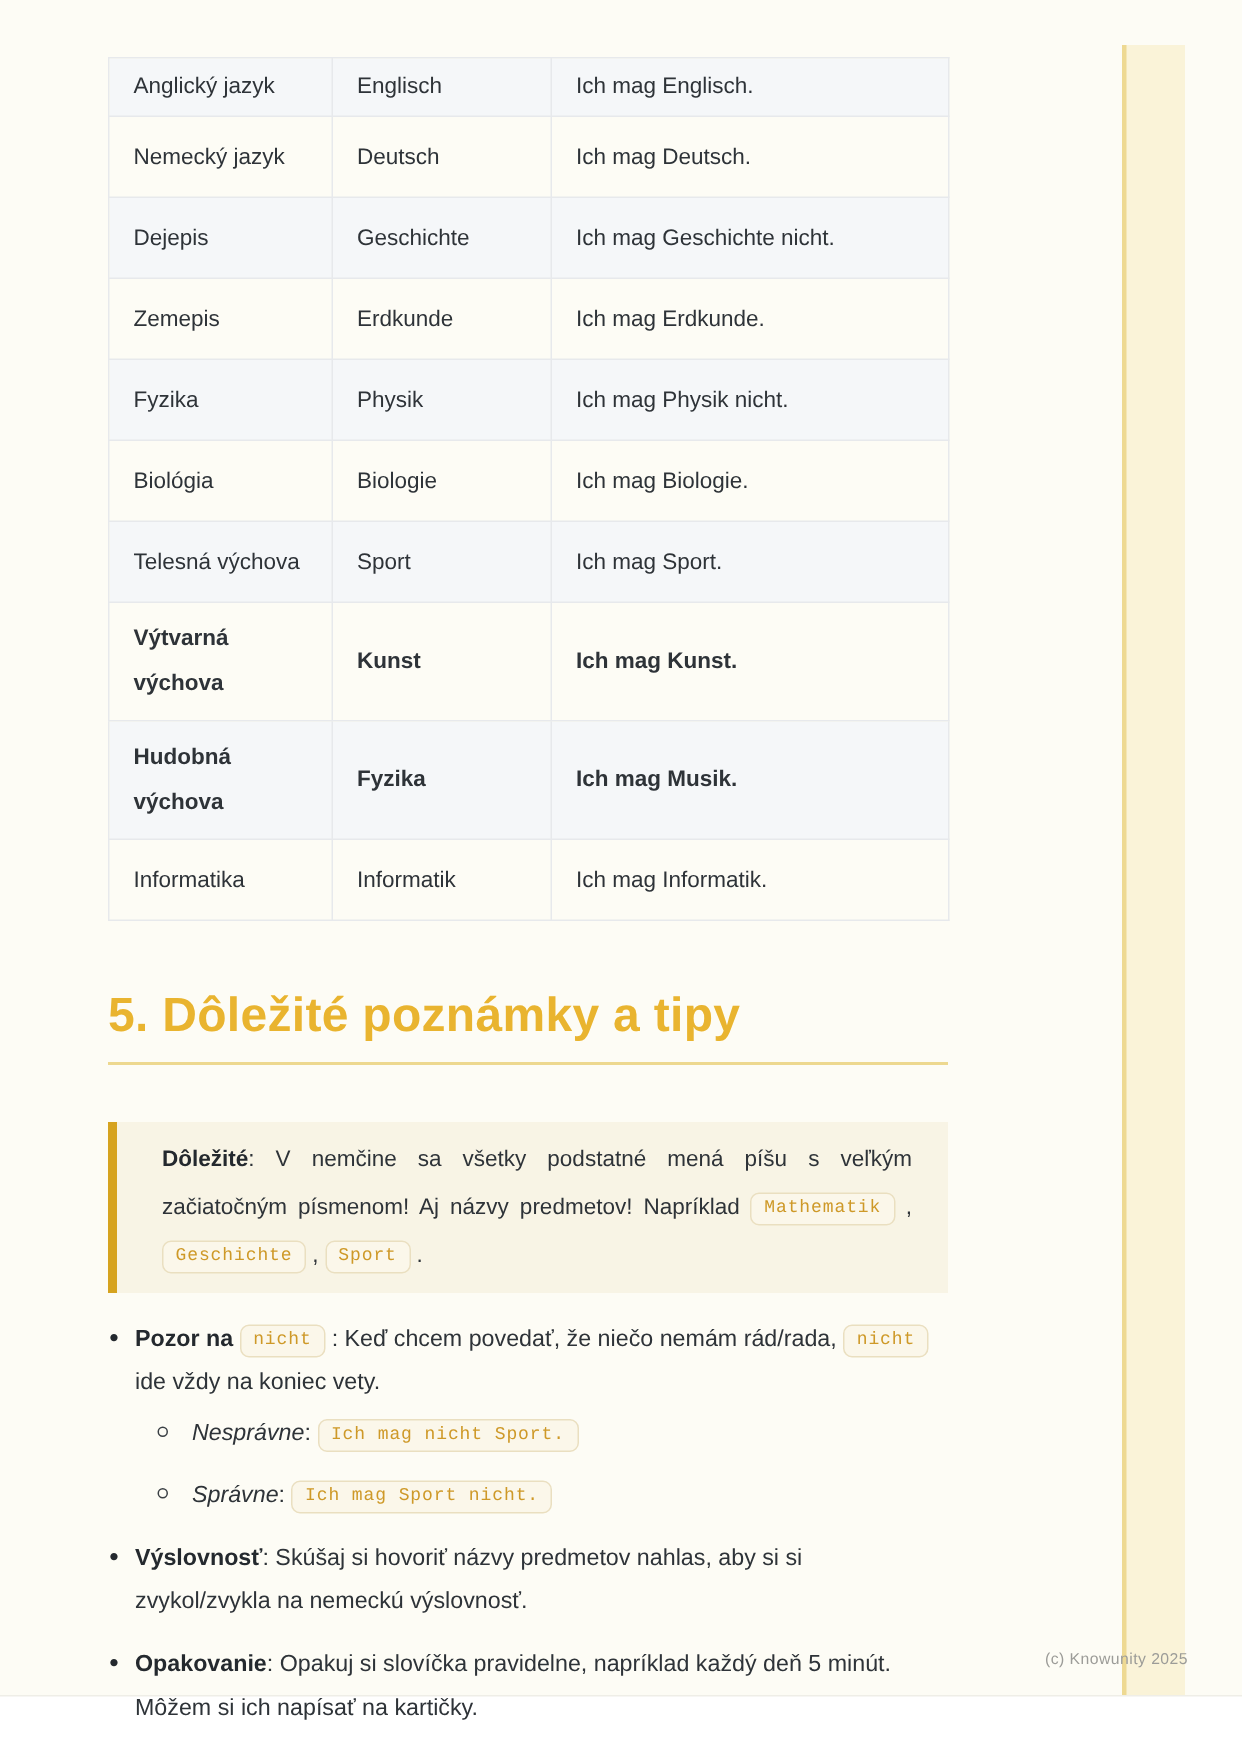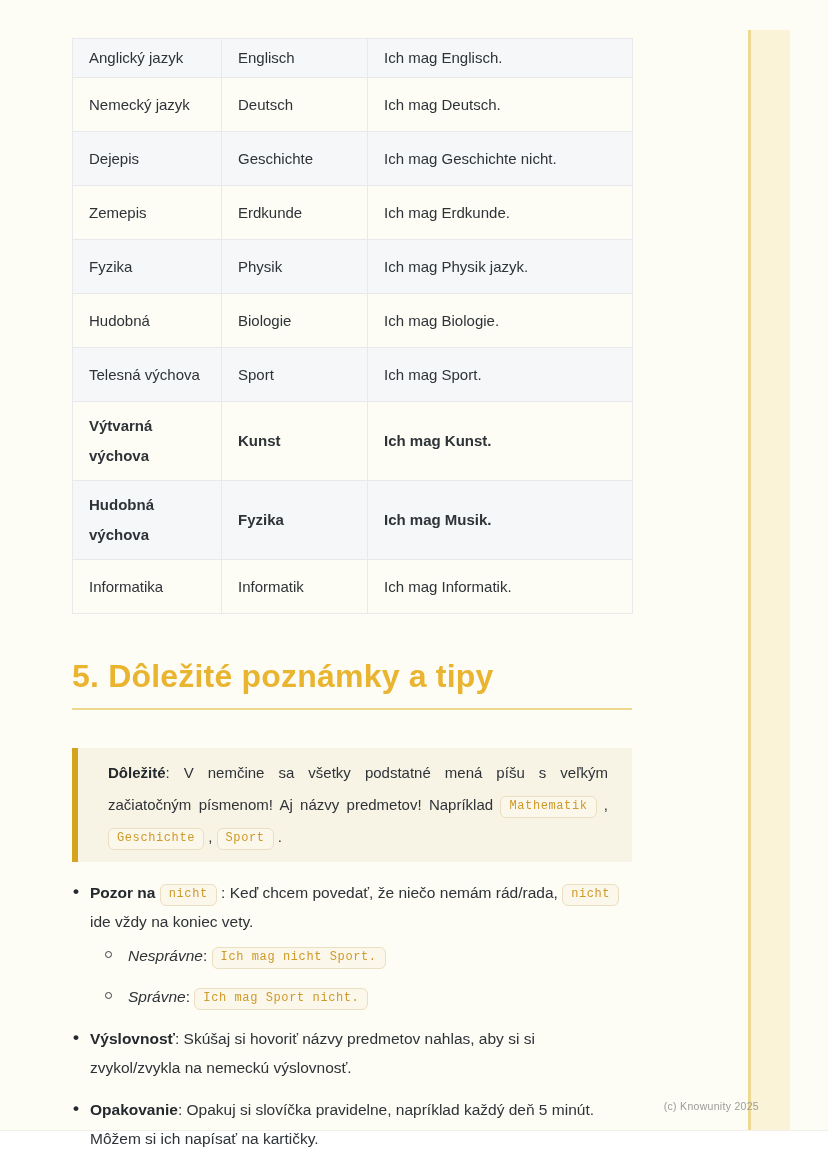--- a/index.html
+++ b/index.html
@@ -73,21 +73,21 @@
     font-size:17px;color:#24292E;font-weight:bold;
   }
   ul.subs{list-style:none;margin:6px 0 0 0;padding:0;}
   ul.subs li{position:relative;padding-left:38px;margin:0 0 13px 0;line-height:28px;}
   ul.subs li::before{
     content:"";position:absolute;left:15px;top:9px;width:5px;height:5px;
     border:1.5px solid #3A3F44;border-radius:50%;background:transparent;
   }
   ul.subs i{font-style:italic;}
   .footer{
-    position:absolute;top:1100px;right:69px;z-index:3;
+    position:absolute;top:1100px;right:36px;z-index:3;
     font-size:10.5px;color:#9C9C98;letter-spacing:0.3px;
   }
 </style>
 </head>
 <body>
 
 <div class="page">
   <div class="stripe"></div>
 
   <div class="content">
@@ -115,24 +115,24 @@
           <td>Ich mag Geschichte nicht.</td>
         </tr>
         <tr class="cream r-std">
           <td>Zemepis</td>
           <td>Erdkunde</td>
           <td>Ich mag Erdkunde.</td>
         </tr>
         <tr class="gray r-std">
           <td>Fyzika</td>
           <td>Physik</td>
-          <td>Ich mag Physik jazyk.</td>
+          <td>Ich mag Physik nicht.</td>
         </tr>
         <tr class="cream r-std">
-          <td>Hudobná</td>
+          <td>Biológia</td>
           <td>Biologie</td>
           <td>Ich mag Biologie.</td>
         </tr>
         <tr class="gray r-std">
           <td>Telesná výchova</td>
           <td>Sport</td>
           <td>Ich mag Sport.</td>
         </tr>
         <tr class="cream r-tall">
           <td>Výtvarná výchova</td>

